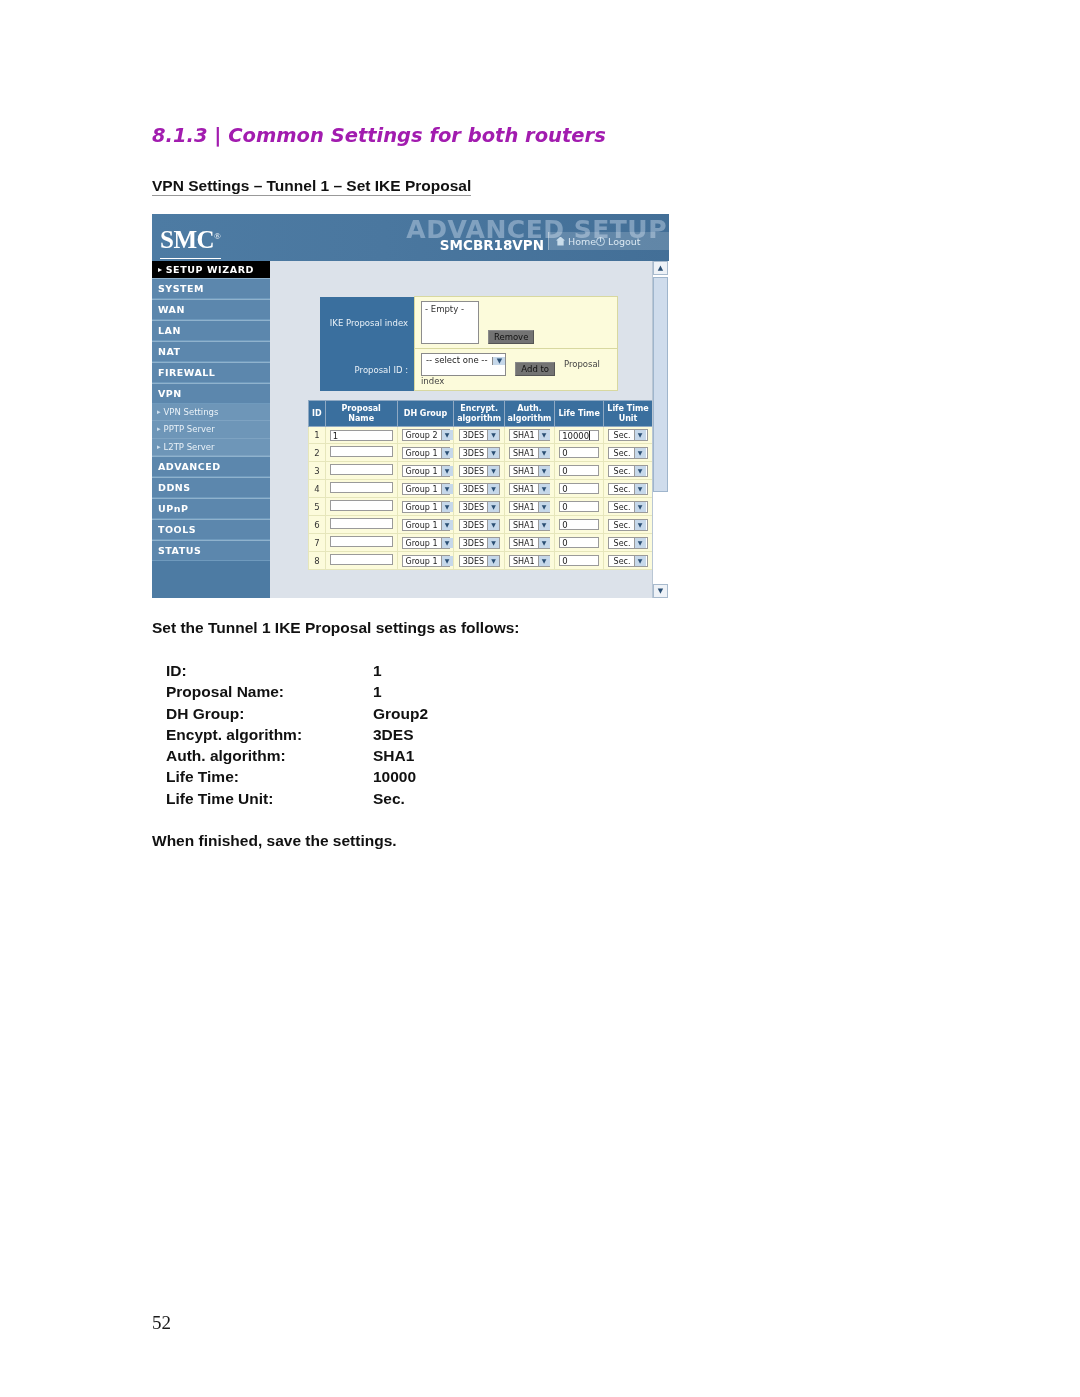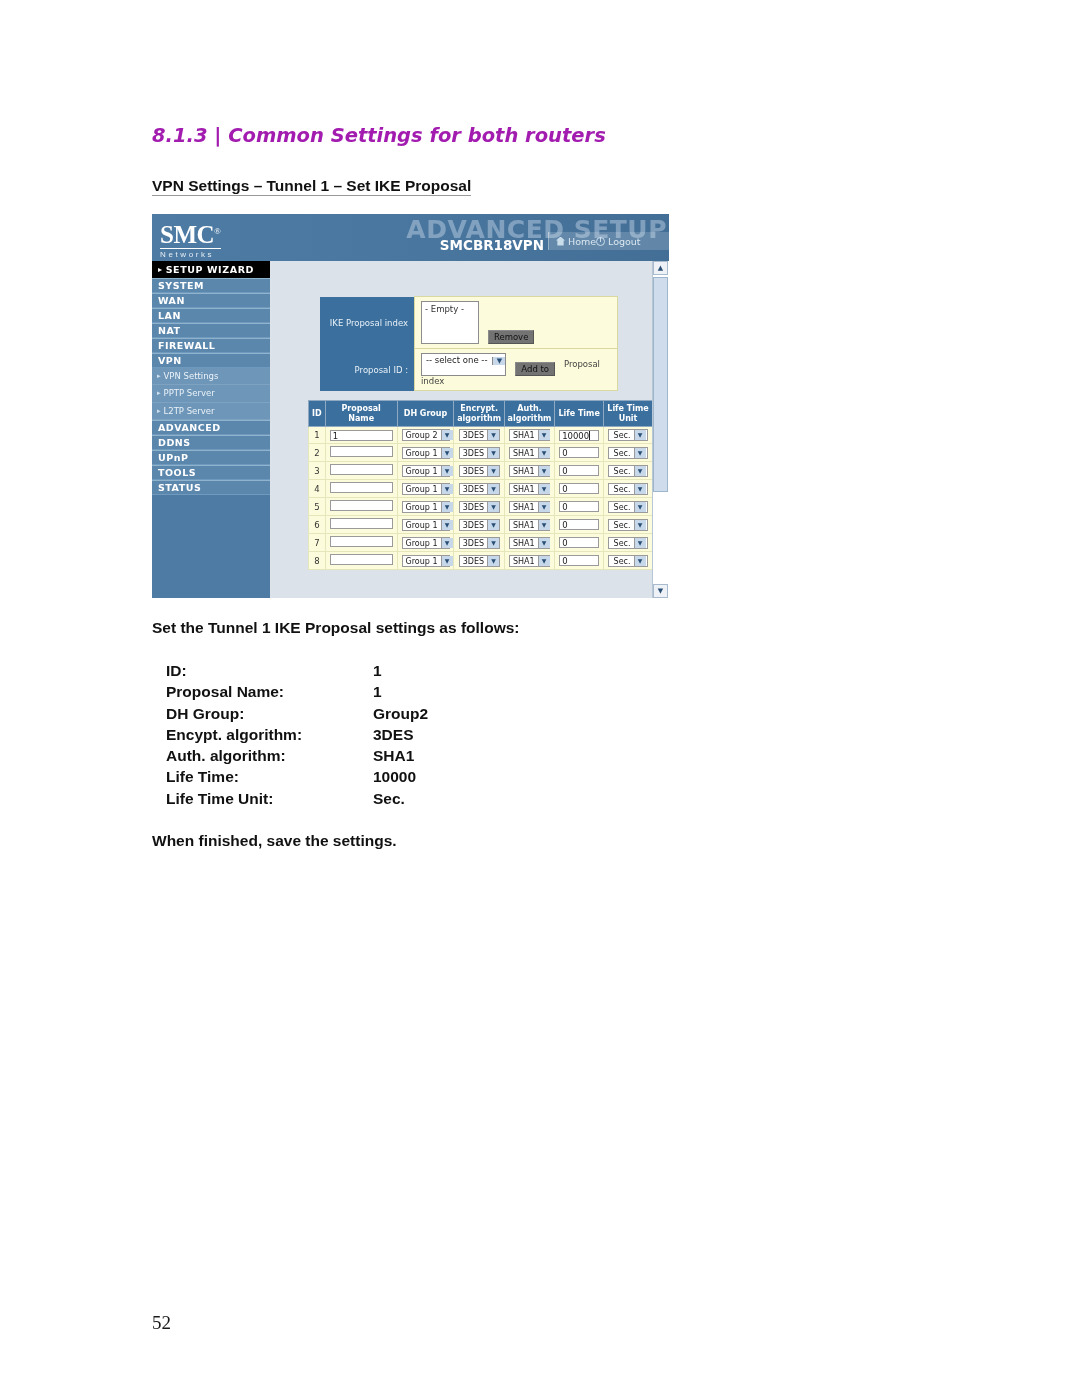--- a/index.html
+++ b/index.html
@@ -116,21 +116,21 @@
     left: 8px;
     top: 4px;
     width: 100px;
   }
   .logo-smc {
     font-family: "Liberation Serif", serif;
     font-weight: bold;
     font-size: 25px;
     color: #ffffff;
     letter-spacing: -0.5px;
-    line-height: 26px;
+    line-height: 36px;
     border-bottom: 1.5px solid #ffffff;
     display: inline-block;
     padding-right: 1px;
   }
   .logo-reg {
     font-size: 9px;
     vertical-align: super;
     font-weight: normal;
   }
   .logo-networks {
@@ -211,21 +211,21 @@
     font-weight: bold;
     font-size: 9.5px;
     letter-spacing: 0.6px;
     display: flex;
     align-items: center;
     padding-left: 6px;
     box-sizing: border-box;
   }
   .wizard-row .arr { color:#fff; margin-right: 3px; font-size: 8px;}
   .menu-item {
-    height: 15px;
+    height: 21px;
     border-bottom: 1px solid #6f9abd;
     border-top: 1px solid #8fb2cd;
     background: #5c87ad;
     color: #ffffff;
     font-weight: bold;
     font-size: 9.5px;
     letter-spacing: 0.5px;
     display: flex;
     align-items: center;
     padding-left: 6px;

